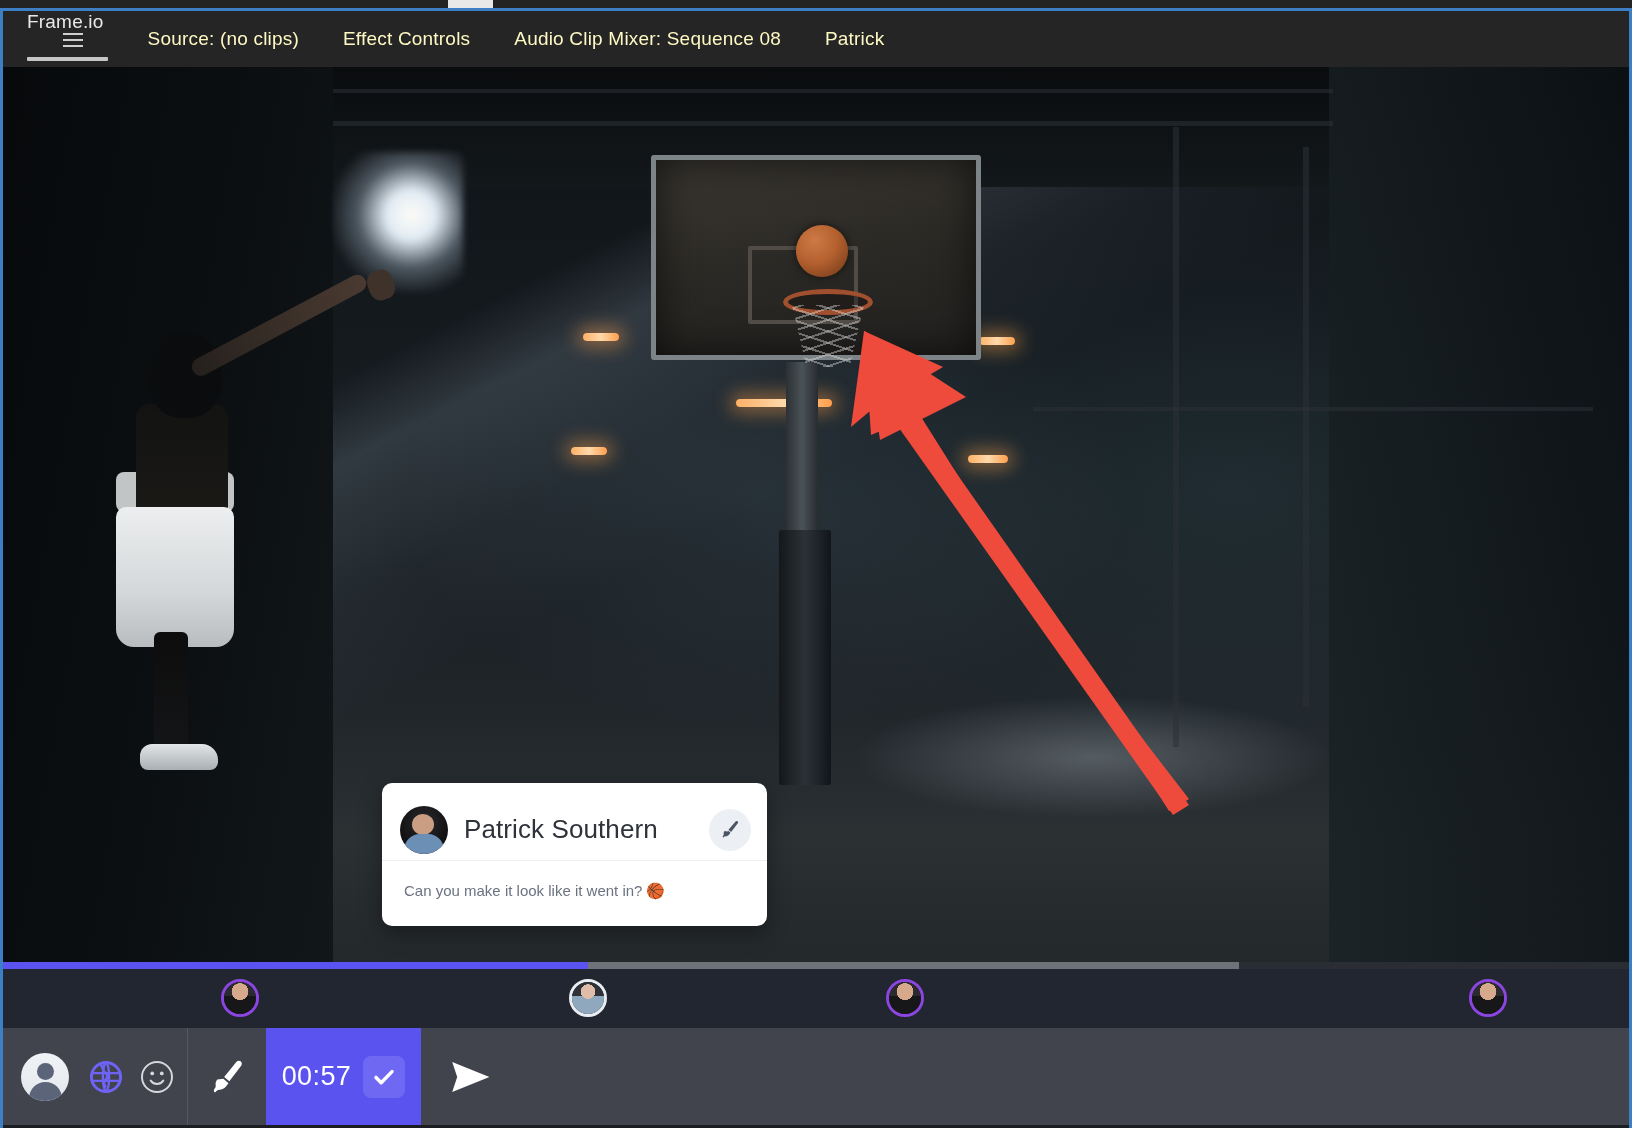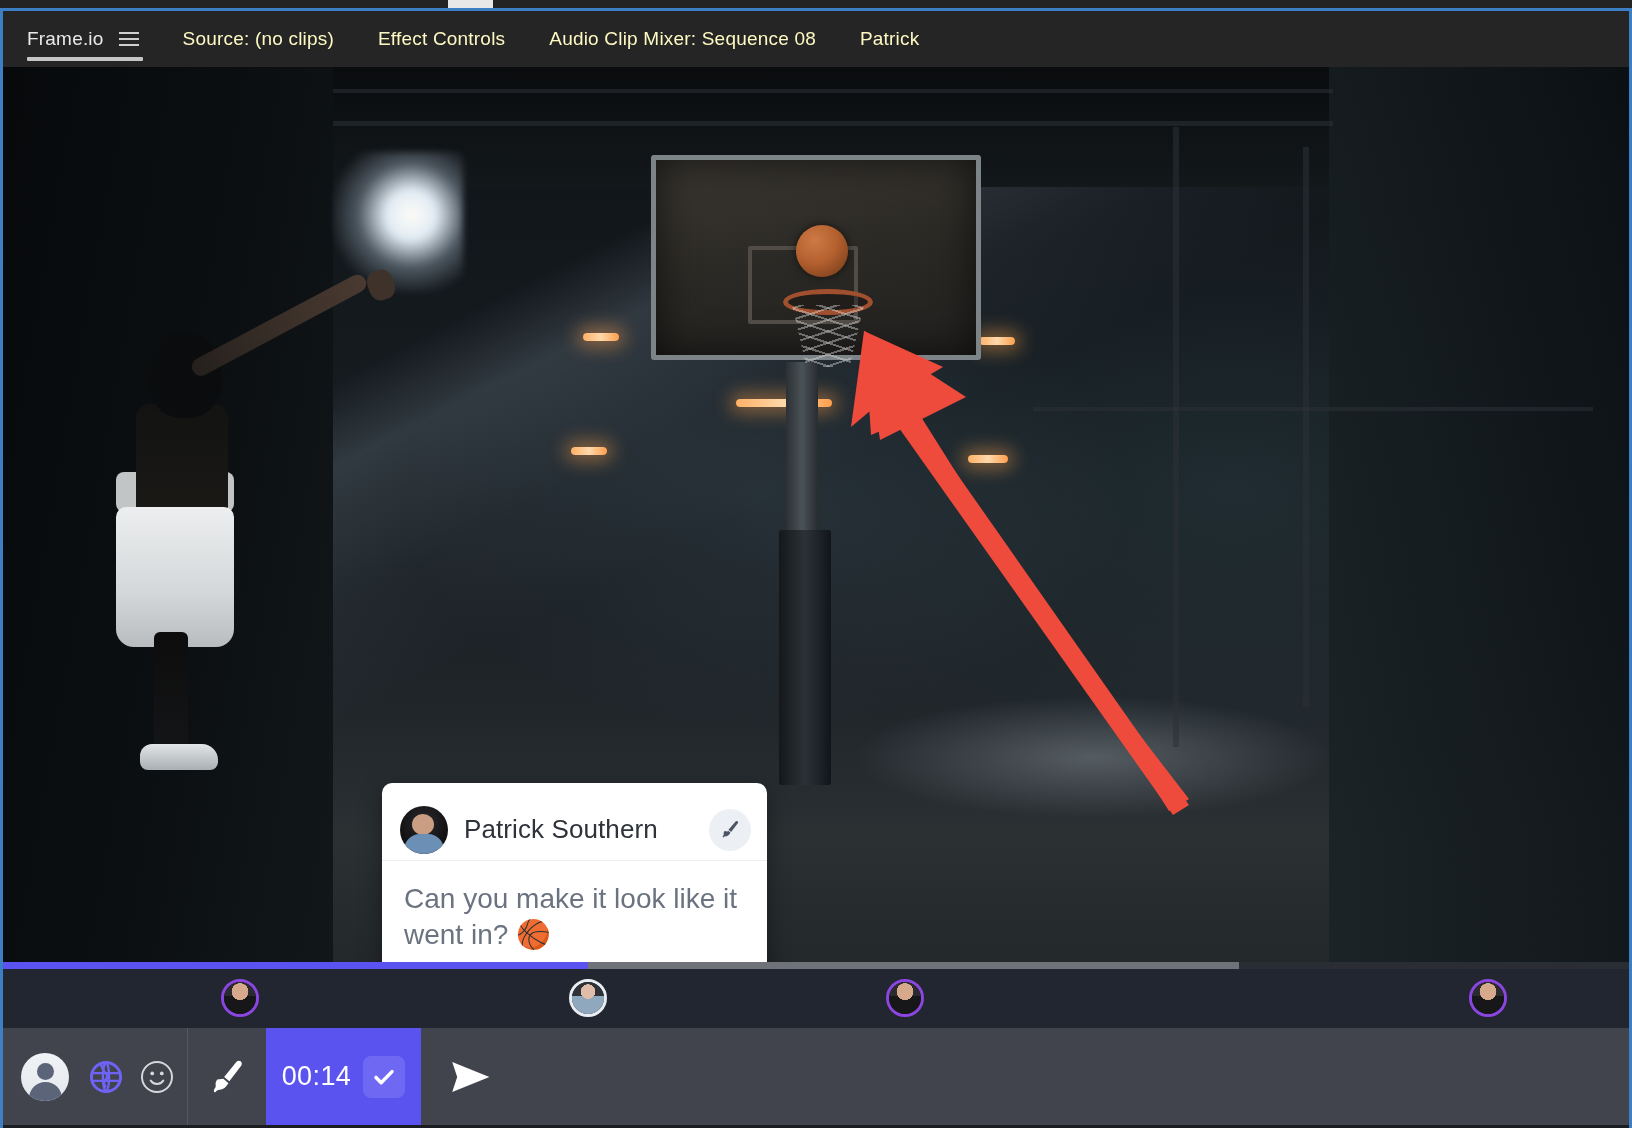--- a/index.html
+++ b/index.html
@@ -48,21 +48,21 @@
   .tab {
     display: flex; align-items: center;
     padding: 0 22px;
     color: #fef9c3;
     font-size: 19px;
     letter-spacing: .2px;
     position: relative;
     cursor: default;
     white-space: nowrap;
   }
-  .tab.first { padding-left: 24px; }
+  .tab.first { padding-left: 24px; flex-direction: column; }
   .tab.active { color: #e9e9e9; }
   .tab.active .tab-underline {
     position: absolute; left: 24px; right: 18px; bottom: 6px;
     height: 4px; background: #c6c6c6; border-radius: 1px;
   }
   .hamburger {
     display: inline-flex; flex-direction: column; justify-content: center;
     gap: 4px; margin-left: 15px; width: 20px;
   }
   .hamburger i { display: block; height: 2px; background: #cfcfcf; width: 100%; }
@@ -194,21 +194,21 @@
     margin-left:16px; font-size:26px; color:#2e3239; font-weight:400;
     letter-spacing:.1px;
   }
   .bubble-tool {
     margin-left:auto; width:42px; height:42px; border-radius:50%;
     background:#eceff4; display:flex; align-items:center; justify-content:center;
     flex:none;
   }
   .bubble-body {
     padding: 20px 22px 26px 22px;
-    font-size: 28px; line-height: 1.27; color:#6b7280;
+    font-size: 15px; line-height: 1.27; color:#6b7280;
   }
 
   
   .progress-track {
     position:absolute; left:3px; top:962px; width:1626px; height:7px;
     background:#2a2d33;
   }
   .progress-buffer {
     position:absolute; left:0; top:0; height:7px; background:#6f7278;
   }
@@ -432,21 +432,21 @@
       </svg>
     </div>
     <div class="divider-v"></div>
     <div class="brush-btn">
       <svg width="40" height="40" viewBox="0 0 24 24" aria-hidden="true">
         <path d="M20.2 2.6c-.8-.6-1.9-.5-2.5.3l-7.4 9.1 3.1 2.6 7.1-9.4c.6-.8.5-2-.3-2.6z" fill="#ffffff"></path>
         <path d="M9.8 13.1l3.1 2.6-1.4 1.8c-1 1.3-2.5 2-4.1 2.1-1 .1-1.7.5-2.1 1.2-.3.4-.8.4-1 0-.3-.5-.2-1.2.2-1.7.6-.6.8-1.4.7-2.2-.2-1.3.2-2.5 1-3.4l3.6-.4z" fill="#ffffff"></path>
       </svg>
     </div>
     <div class="time-chip">
-      <span class="time-label">00:14</span>
+      <span class="time-label">00:57</span>
       <span class="time-check">
         <svg width="26" height="26" viewBox="0 0 24 24" aria-hidden="true">
           <path d="M4.6 12.4l4.8 4.9L19.4 7" fill="none" stroke="#ffffff" stroke-width="3.2" stroke-linecap="round" stroke-linejoin="round"></path>
         </svg>
       </span>
     </div>
     <div class="send-btn">
       <svg width="46" height="46" viewBox="0 0 24 24" aria-hidden="true">
         <path d="M2.2 4.2L21.6 12 2.2 19.8l2.6-7.8-2.6-7.8z" fill="#ffffff"></path>
       </svg>

